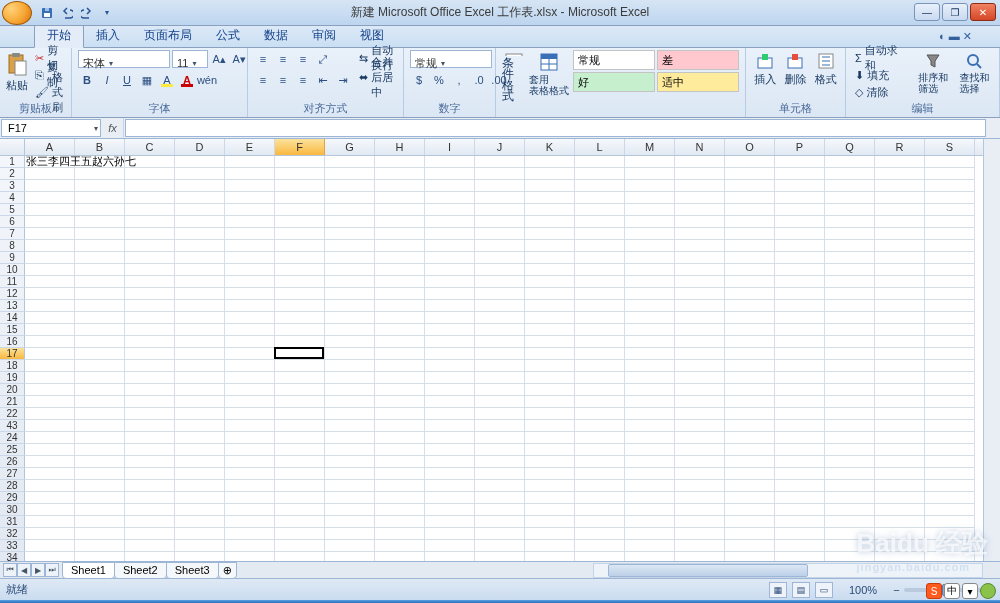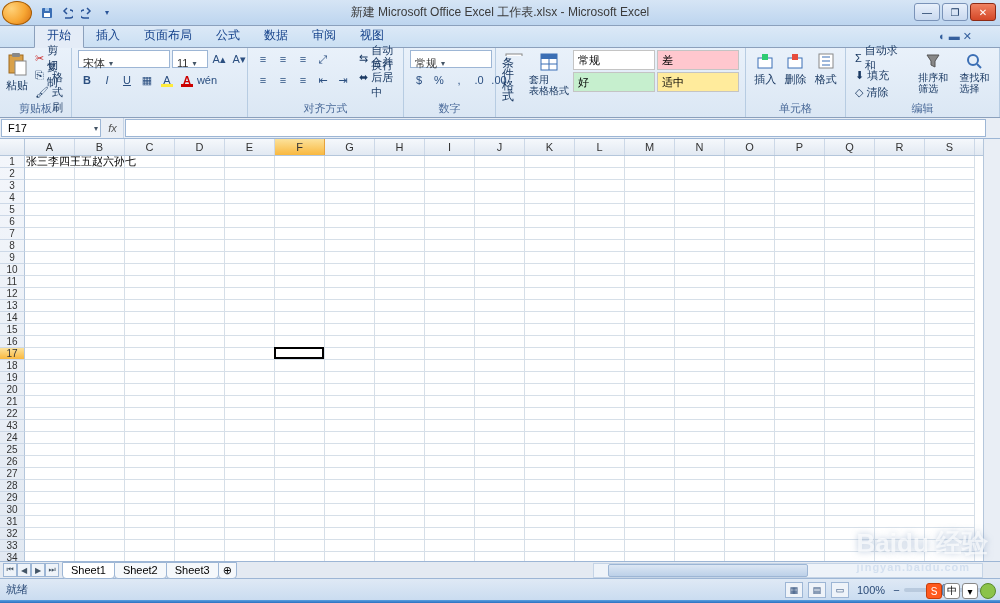--- a/index.html
+++ b/index.html
@@ -193,20 +193,21 @@
           </div>
         <div class="btnsq">▦</div>
         <div class="btnsq" style="position:relative">A<span style="position:absolute;bottom:1px;left:2px;right:2px;height:3px;background:#ffeb3b"></span></div>
         <div class="btnsq" style="position:relative">
             <b style="color:#c00">A</b>
             <span style="position:absolute;bottom:1px;left:2px;right:2px;height:3px;background:#c00"></span>
           </div>
         <div class="btnsq">wén</div>
       </div>
     </div>
+    <div class="group-label">字体</div>
   </div>
 
   <div class="group" style="width:156px">
     <div class="group-body">
       <div class="stack" style="gap:3px">
         <div class="row">
           <div class="btnsq">≡</div>
           <div class="btnsq">≡</div>
           <div class="btnsq">≡</div>
           <div class="btnsq">⤢</div>
@@ -1137,21 +1138,21 @@
       <div class="hscroll-thumb"></div>
     </div>
 </div>
 
 <div class="statusbar">
   <span>就绪</span>
   <div class="zoom">
     <div class="view-btn">▦</div>
     <div class="view-btn">▤</div>
     <div class="view-btn">▭</div>
-    <span style="margin:0 4px">100%</span>
+    <span style="margin:0 12px">100%</span>
     <span>−</span>
     <div class="zoom-track">
         <div class="zoom-thumb"></div>
       </div>
     <span>+</span>
   </div>
 </div>
 
 <div class="watermark">
   <span>Baidu 经验</span>

